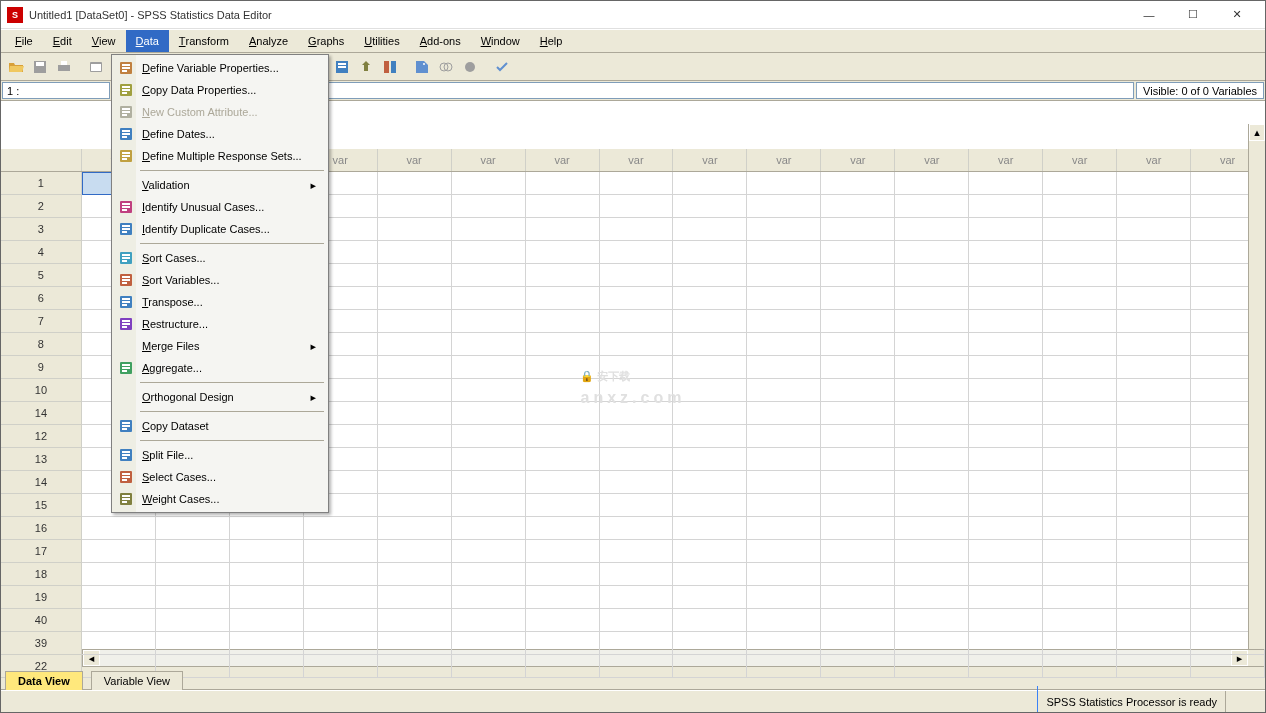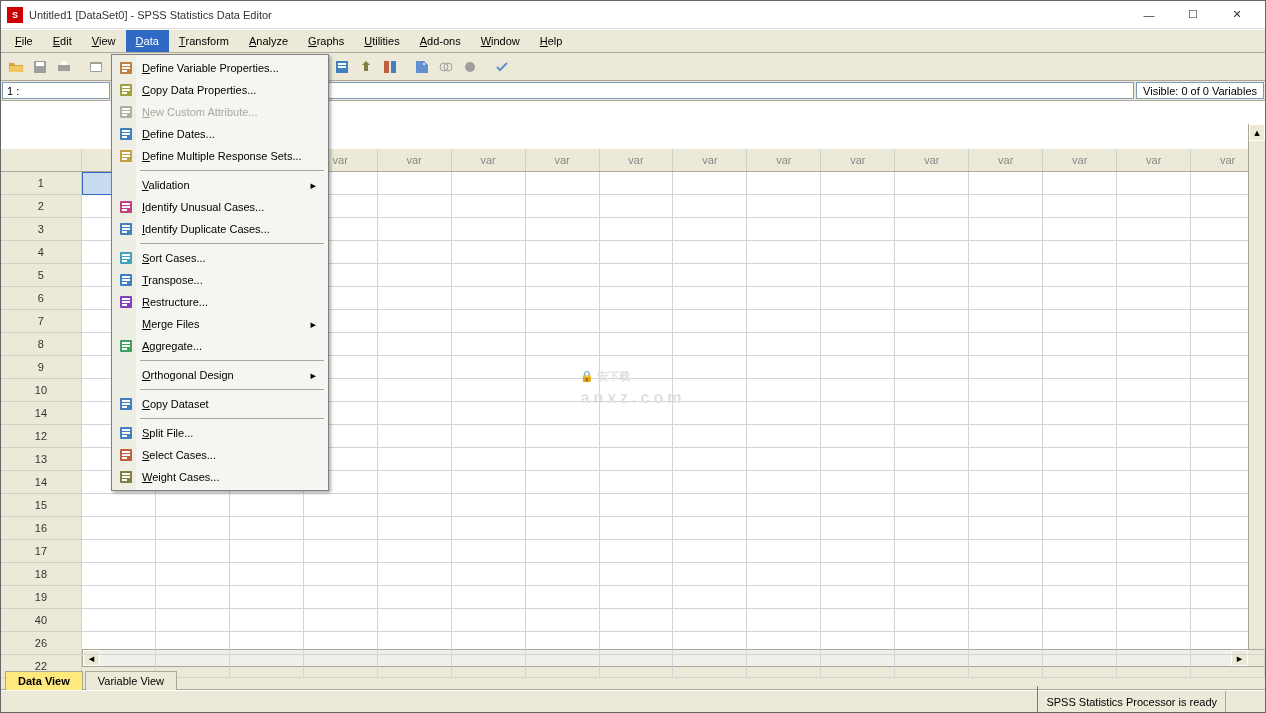--- a/index.html
+++ b/index.html
@@ -43,21 +43,21 @@
 .cell.sel { background: #c8dcf0; border: 1px solid #316ac5; }
 .vscroll { position: absolute; right: 0; top: 23px; bottom: 0; width: 17px; background: #ece9d8; border-left: 1px solid #aca899; }
 .vscroll .arrow { height: 17px; background: #ece9d8; border: 1px solid #fff; display: flex; align-items: center; justify-content: center; }
 .hscroll { height: 17px; background: #ece9d8; border-top: 1px solid #aca899; display: flex; }
 .hscroll .arrow { width: 17px; border: 1px solid #fff; display: flex; align-items: center; justify-content: center; }
 .hscroll .track { flex: 1; background: #f0f0ea; }
 .hscroll .rowhdr-slot { width: 82px; border-right: 1px solid #aca899; }
 
 
 .tabs { height: 24px; background: #ece9d8; border-top: 1px solid #aca899; border-bottom: 1px solid #aca899; display: flex; align-items: flex-end; padding-left: 4px; }
-.tab { padding: 3px 12px; border: 1px solid #aca899; border-bottom: none; background: #ece9d8; margin-right: 2px; position: relative; top: 1px; }
+.tab { padding: 3px 12px; border: 1px solid #aca899; border-bottom: none; background: #ece9d8; margin-right: 8px; position: relative; top: 1px; }
 .tab.active { background: #ffe87c; font-weight: bold; }
 
 
 .statusbar { height: 22px; background: #ece9d8; border-top: 1px solid #fff; display: flex; align-items: center; }
 .statusbar .left { flex: 1; }
 .statusbar .right { padding: 16px 8px; border-left: 1px solid #3b82f6; height: 100%; display: flex; align-items: center; }
 
 
 .menu { position: absolute; top: 53px; left: 110px; width: 218px; background: #f5f5f2; border: 1px solid #808080; box-shadow: 2px 2px 3px rgba(0,0,0,0.3); z-index: 100; padding: 2px; }
 .menu .iconcol { position: absolute; top: 0; bottom: 0; left: 0; width: 24px; background: #eeeee4; }
@@ -569,21 +569,21 @@
           <div class="cell"></div>
           <div class="cell"></div>
           <div class="cell"></div>
           <div class="cell"></div>
           <div class="cell"></div>
           <div class="cell"></div>
           <div class="cell"></div>
           <div class="cell"></div>
         </div>
         <div class="row">
-          <div class="rowhdr">26</div>
+          <div class="rowhdr">39</div>
           <div class="cell"></div>
           <div class="cell"></div>
           <div class="cell"></div>
           <div class="cell"></div>
           <div class="cell"></div>
           <div class="cell"></div>
           <div class="cell"></div>
           <div class="cell"></div>
           <div class="cell"></div>
           <div class="cell"></div>
@@ -734,20 +734,31 @@
           <rect x="4" y="4" width="8" height="2" fill="#fff"></rect>
           <rect x="4" y="7" width="8" height="2" fill="#fff"></rect>
           <rect x="4" y="10" width="5" height="2" fill="#fff"></rect>
         </svg>
       </span>
       <span><u>S</u>ort Cases...</span>
     </div>
     <div class="mi">
       <span class="micon">
         <svg width="16" height="16" viewBox="0 0 16 16">
+          <rect x="2" y="2" width="12" height="12" fill="#c06040" rx="1"></rect>
+          <rect x="4" y="4" width="8" height="2" fill="#fff"></rect>
+          <rect x="4" y="7" width="8" height="2" fill="#fff"></rect>
+          <rect x="4" y="10" width="5" height="2" fill="#fff"></rect>
+        </svg>
+      </span>
+      <span><u>S</u>ort Variables...</span>
+    </div>
+    <div class="mi">
+      <span class="micon">
+        <svg width="16" height="16" viewBox="0 0 16 16">
           <rect x="2" y="2" width="12" height="12" fill="#4080c0" rx="1"></rect>
           <rect x="4" y="4" width="8" height="2" fill="#fff"></rect>
           <rect x="4" y="7" width="8" height="2" fill="#fff"></rect>
           <rect x="4" y="10" width="5" height="2" fill="#fff"></rect>
         </svg>
       </span>
       <span><u>T</u>ranspose...</span>
     </div>
     <div class="mi">
       <span class="micon">

